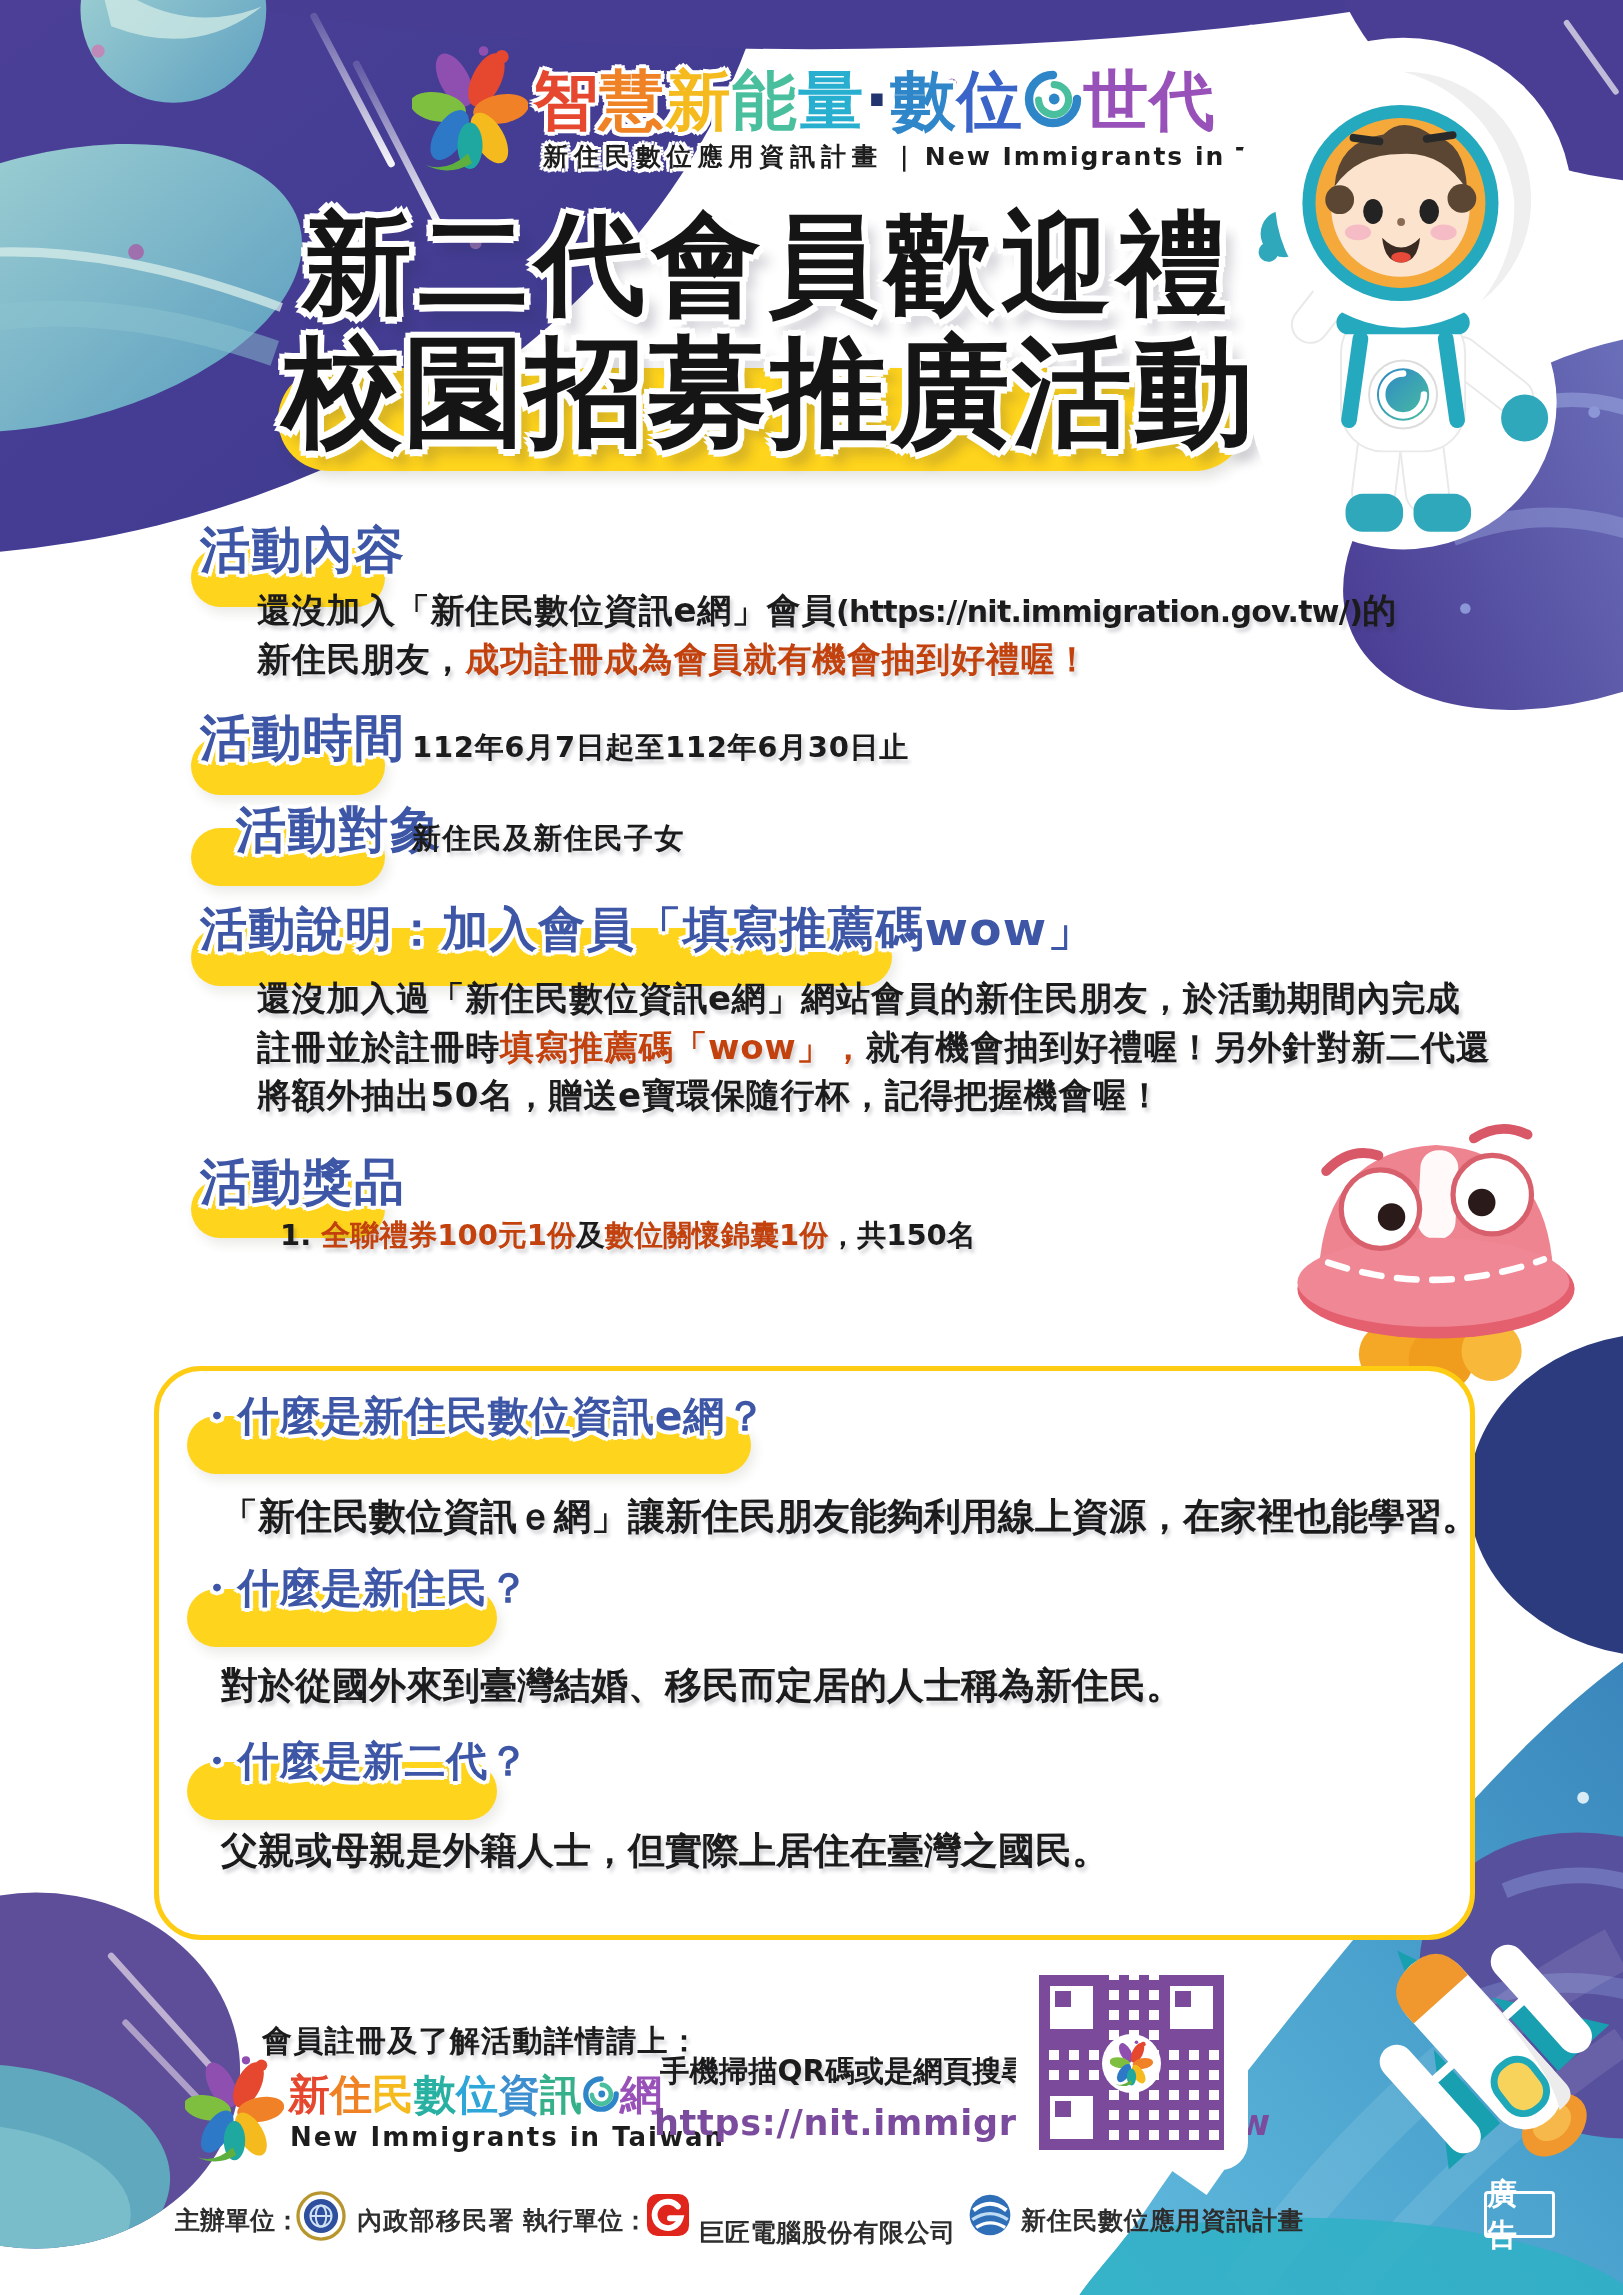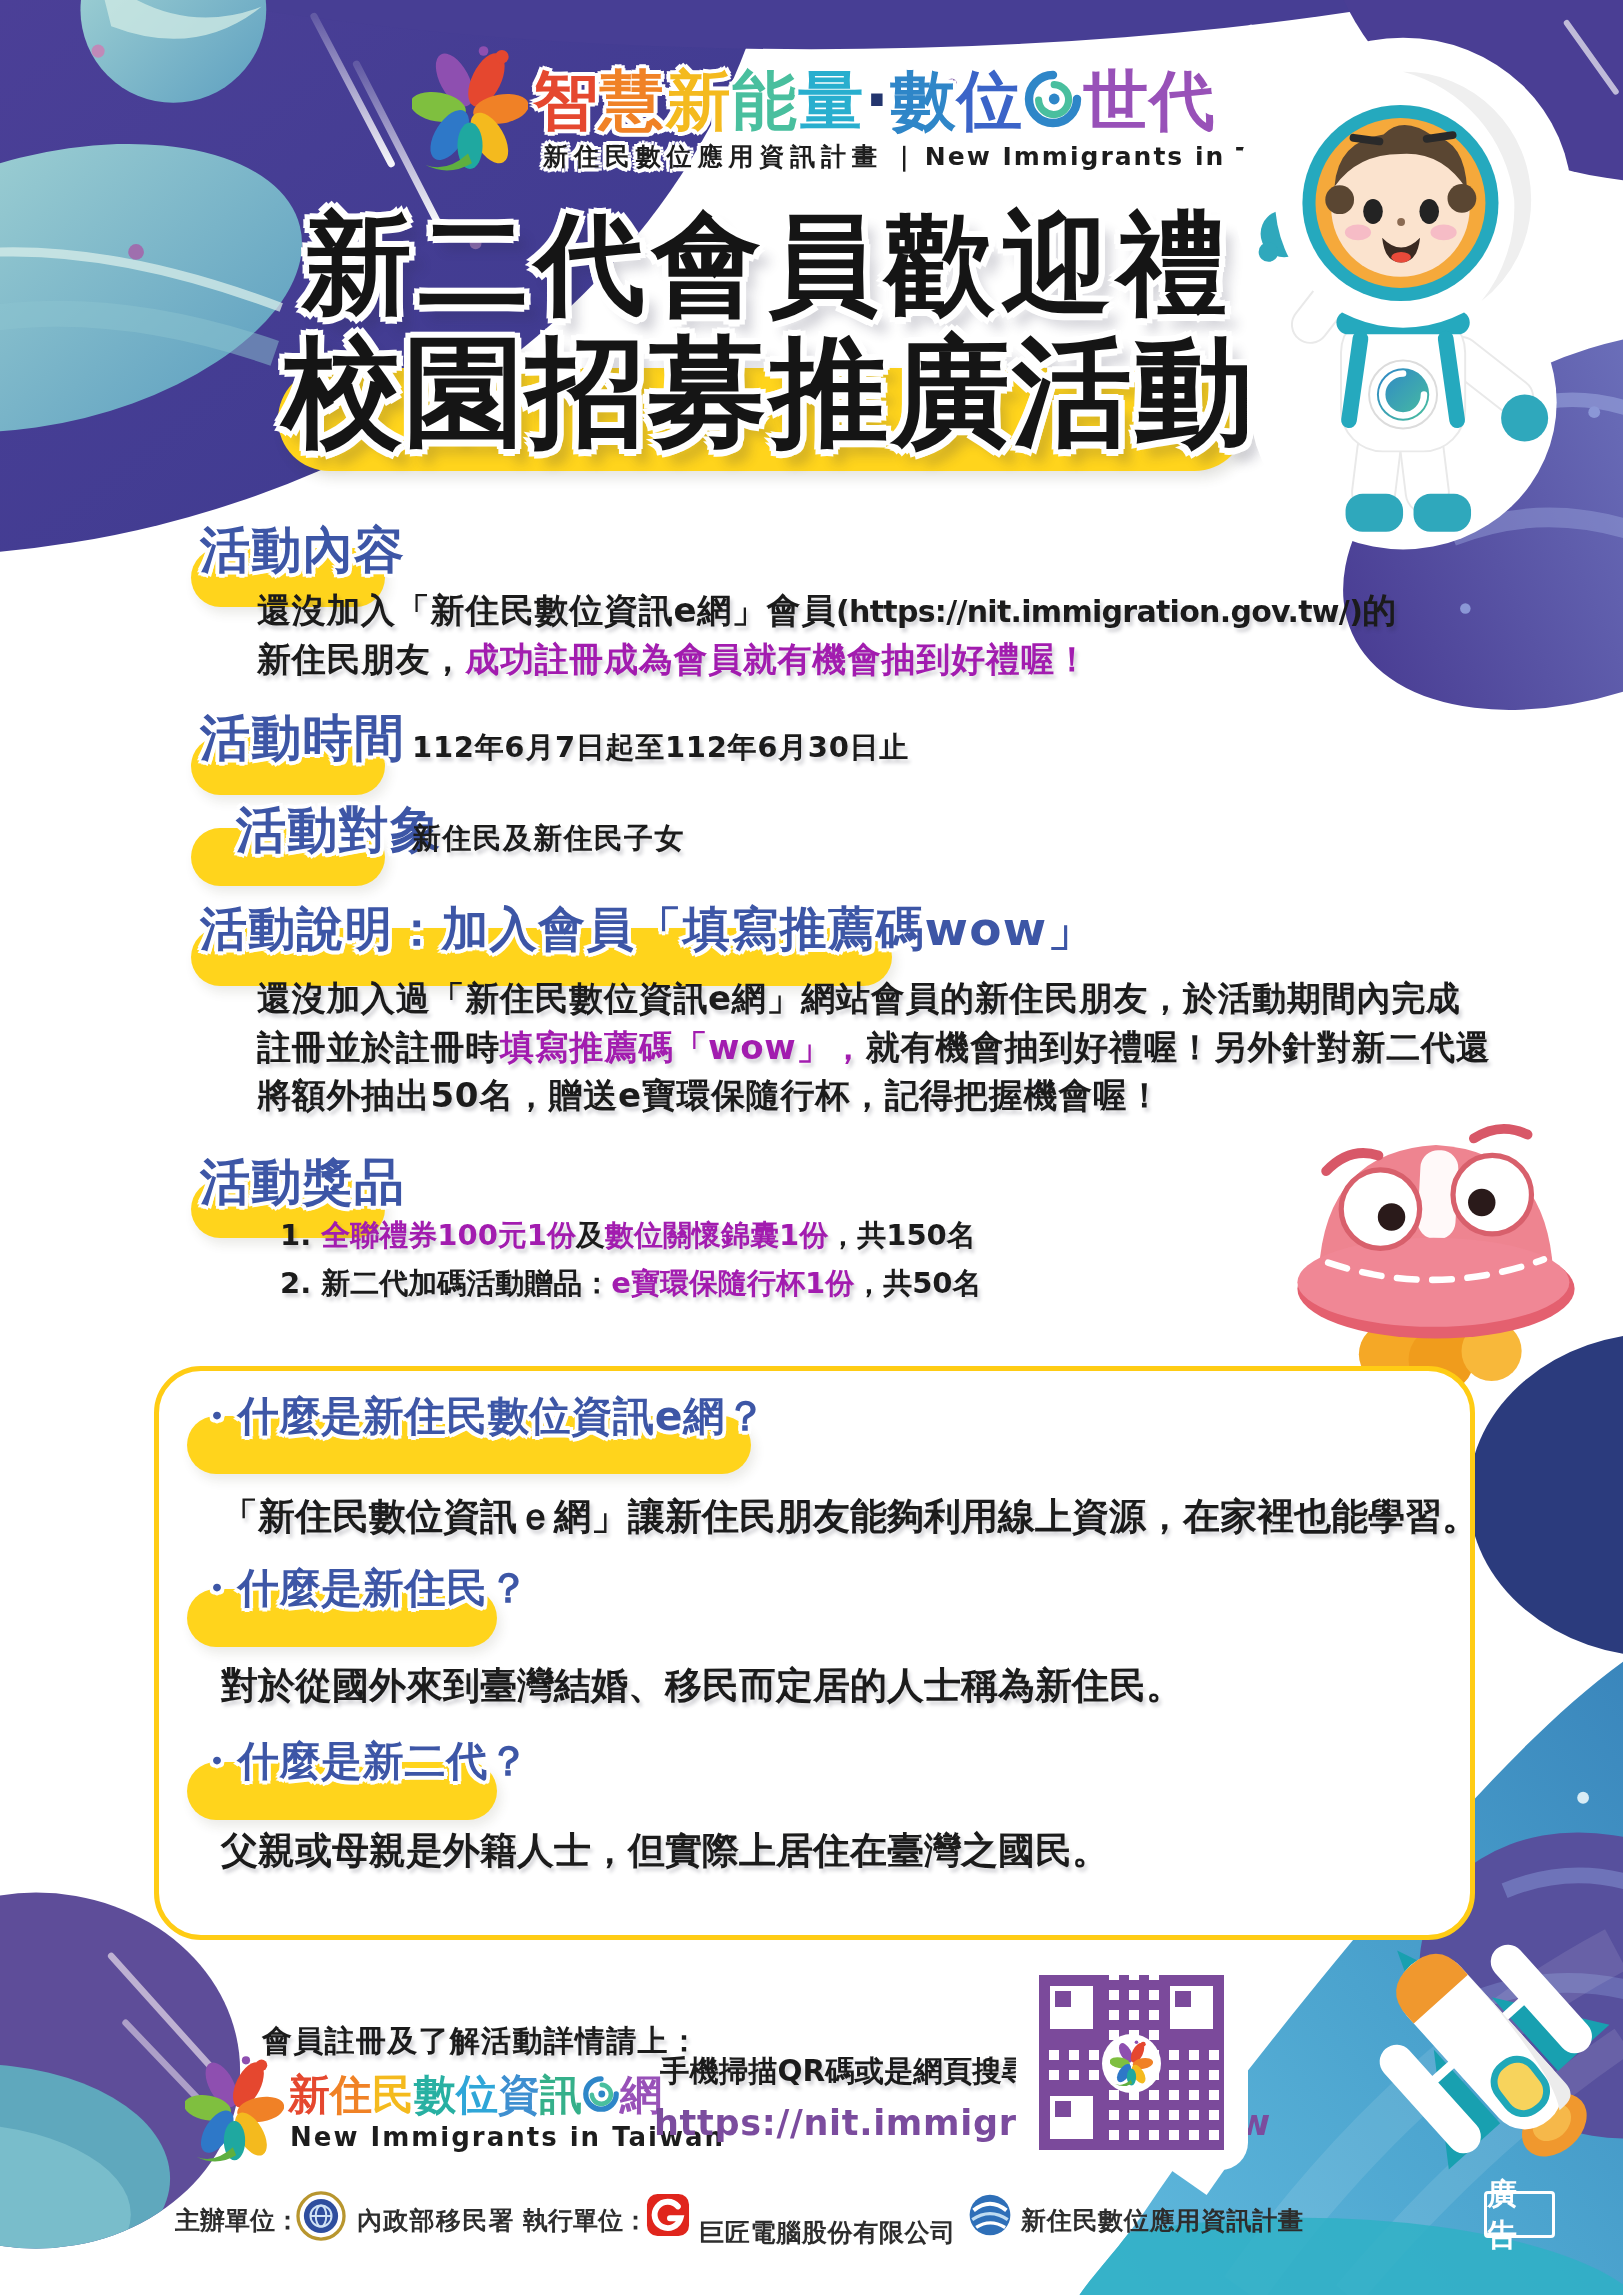--- a/index.html
+++ b/index.html
@@ -15,21 +15,21 @@
        11.8px 14.4px 11.8px rgba(40,40,70,0.22);}
   .soft{text-shadow:2.6px 3.9px 3.9px rgba(40,40,60,0.20);}
   .hero1{font-size:110px;font-weight:900;color:#151515;letter-spacing:6.5px;}
   .hero2{font-size:119px;font-weight:900;color:#151515;letter-spacing:2.6px;}
   .pill{background:#FFD41C;border-radius:31px;box-shadow:3.9px 6.5px 10.5px rgba(60,60,30,0.10);}
   .hpill{background:#FFD41C;border-radius:52px;box-shadow:5.2px 7.9px 11.8px rgba(60,60,30,0.12);}
   .sec-h{font-weight:900;color:#3D56A6;font-size:50px;letter-spacing:1.3px;}
   .faq-h{font-weight:900;color:#3D56A6;font-size:41px;letter-spacing:0.7px;}
   .body-t{font-weight:bold;color:#1b1b1b;font-size:34px;letter-spacing:0.7px;}
   .body-54{font-weight:bold;color:#1b1b1b;font-size:29px;}
-  .red{color:#a21caf;}
+  .red{color:#c2410c;}
   .lat{font-size:30px;letter-spacing:-0.7px;}
   .faq-box{border:5.2px solid #FFCC14;border-radius:47px;background:#fff;}
   .qr{background-color:#ffffff;
       background-image:
         repeating-linear-gradient(0deg,#7B4A9B 0 9.8px,transparent 9.8px 20px),
         repeating-linear-gradient(90deg,#7B4A9B 0 9.8px,transparent 9.8px 20px),
         repeating-linear-gradient(45deg,transparent 0 17px,rgba(255,255,255,0.9) 17px 22px);}
   .finder{position:absolute;width:43px;height:43px;border:11px solid #7B4A9B;background:#fff;}
   .finder::before{content:"";position:absolute;left:5.2px;top:5.2px;width:15.7px;height:15.7px;background:#7B4A9B;}
   .ad-badge{border:3.3px solid #ffffff;border-radius:4px;color:#ffffff;font-size:30px;font-weight:bold;
@@ -263,23 +263,20 @@
   <div class="abs nw body-t soft" style="left:257px;top:1025px;">
     <span>註冊並於註冊時</span><span class="red">填寫推薦碼「wow」，</span><span>就有機會抽到好禮喔！另外針對新二代還</span>
   </div>
   <div class="abs nw body-t soft" style="left:257px;top:1073px;">將額外抽出50名，贈送e寶環保隨行杯，記得把握機會喔！</div>
 
   <div class="abs pill" style="left:191px;top:1180px;width:194px;height:58px;"></div>
   <div class="abs nw sec-h ow" style="left:200px;top:1149px;">活動獎品</div>
   <div class="abs nw body-54 soft" style="left:280px;top:1216px;">
     <span>1. </span><span class="red">全聯禮券100元1份</span><span>及</span><span class="red">數位關懷錦囊1份</span><span>，共150名</span>
   </div>
-  <div class="abs nw body-54 soft" style="left:280px;top:1264px;">
-    <span>2. 新二代加碼活動贈品：</span><span class="red">e寶環保隨行杯1份</span><span>，共50名</span>
-  </div>
 
   <svg class="abs" style="left:1266px;top:1073px;" width="340" height="314" viewBox="0 0 520 480">
     <circle cx="190" cy="430" r="48" fill="#F5A826"></circle>
     <circle cx="268" cy="438" r="50" fill="#F09C1C"></circle>
     <circle cx="345" cy="425" r="46" fill="#F8B83A"></circle>
     <path d="M80,330 Q80,120 260,110 Q440,120 440,330 Z" fill="#EE8490"></path>
     <rect x="234" y="118" width="58" height="136" rx="27" fill="#FFFFFF" opacity="0.95" transform="rotate(3 263 186)"></rect>
     <ellipse cx="260" cy="330" rx="212" ry="76" fill="#E4606F"></ellipse>
     <ellipse cx="256" cy="320" rx="208" ry="68" fill="#F08795"></ellipse>
     <path d="M95,290 Q260,345 425,285" stroke="#FFFFFF" stroke-width="10" fill="none" stroke-dasharray="30 24" stroke-linecap="round"></path>

